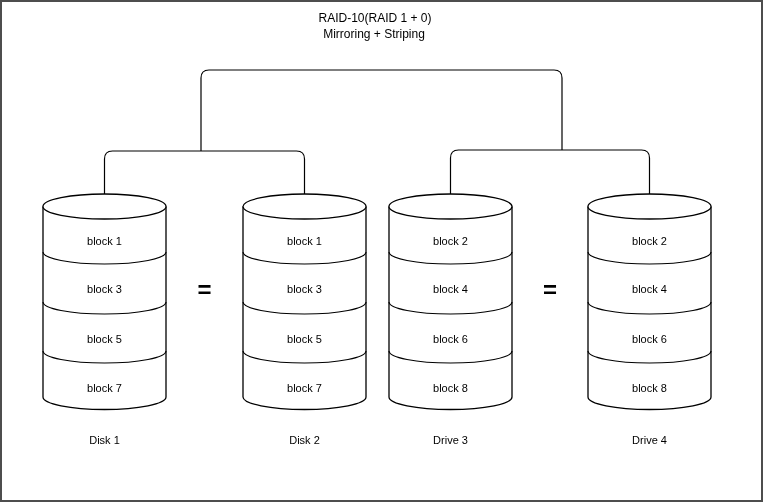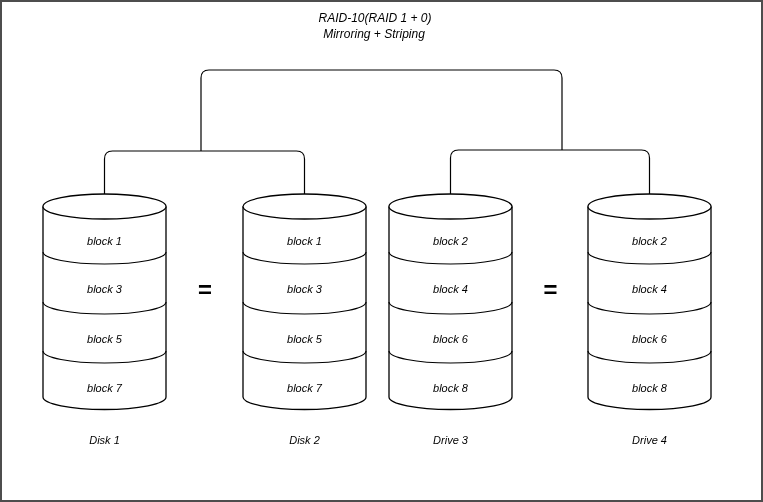--- a/index.html
+++ b/index.html
@@ -2,21 +2,20 @@
 <html><head>
 <meta charset="utf-8">
 <style>
   html, body { margin: 0; padding: 0; background: #ffffff; }
   .stage {
     position: relative;
     width: 763px;
     height: 502px;
     background: #ffffff;
     font-family: "Liberation Sans", sans-serif;
-    font-style: italic;
   }
   svg { display: block; }
   .frame { fill: none; stroke: #4d4d4d; stroke-width: 2; }
   .connector { fill: none; stroke: #000000; stroke-width: 1.2; }
   .cyl-body { fill: #ffffff; stroke: #000000; stroke-width: 1.3; }
   .cyl-top { fill: #ffffff; stroke: #000000; stroke-width: 1.3; }
   .cyl-divider { fill: none; stroke: #000000; stroke-width: 1.2; }
   .title-text {
     font-size: 12px; fill: #000000;
     text-anchor: middle; font-family: "Liberation Sans", sans-serif;

